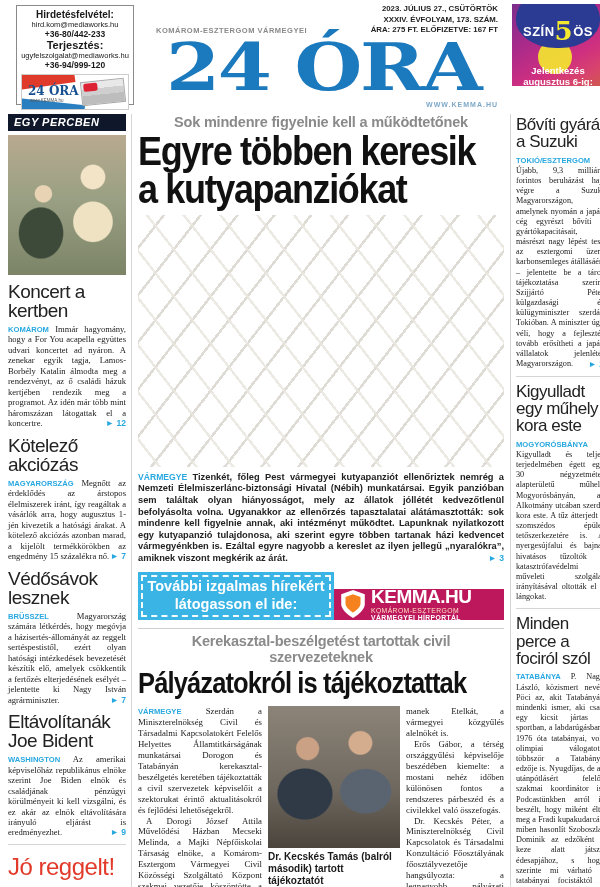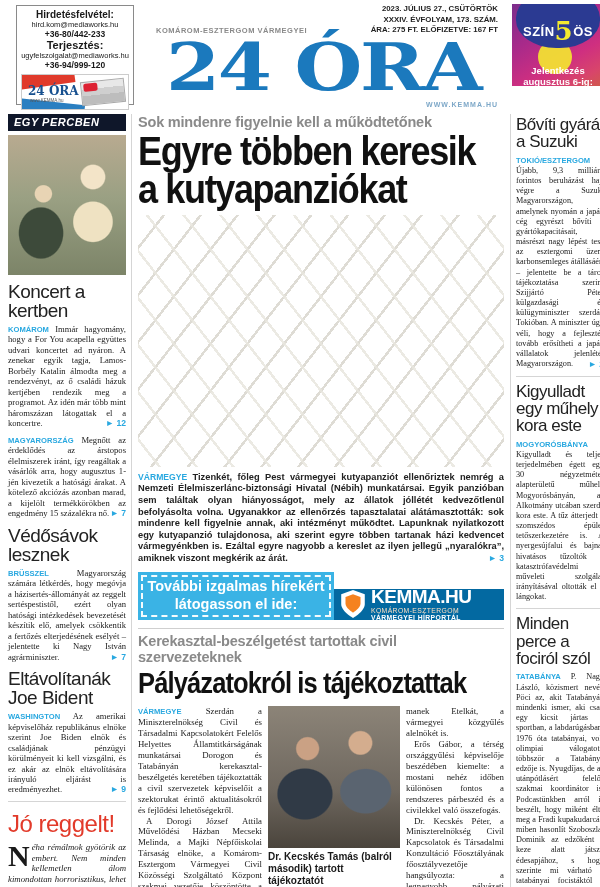--- a/index.html
+++ b/index.html
@@ -53,41 +53,41 @@
   .ltitle{font-size:19px;line-height:1.0;letter-spacing:-.5px;font-weight:400;color:#222;margin:7px 0 4px;}
   .lbody{font-family:"Liberation Serif",serif;font-size:8.6px;line-height:1.22;text-align:justify;margin:0 0 6px;}
   .loc{color:#29a8e0;font-family:"Liberation Sans",sans-serif;font-weight:bold;font-size:7.6px;}
   .pageref{color:#29a8e0;font-family:"Liberation Sans",sans-serif;font-weight:bold;font-size:8.6px;float:right;}
   .lrule{border:0;border-top:1px solid #d5d5d5;margin:6px 0;}
   .jr-title{color:#e23a2a;font-size:24px;font-weight:400;letter-spacing:-.5px;margin:8px 0 4px;}
   .jr-body{font-family:"Liberation Serif",serif;font-style:italic;font-size:8.8px;line-height:1.22;text-align:justify;margin:0;}
   .dropcap{float:left;font-family:"Liberation Serif",serif;font-style:normal;font-size:30px;line-height:.8;
       padding:2px 2px 0 0;font-weight:bold;}
   
-  .kicker{color:#8a8a8a;font-weight:bold;font-size:14.5px;letter-spacing:-.2px;margin:0 0 2px;}
+  .kicker{color:#8a8a8a;font-weight:bold;font-size:14.5px;letter-spacing:-.2px;margin:0 0 2px;text-align:center;}
   .mainhead{font-weight:bold;font-size:40px;line-height:.96;letter-spacing:-1.5px;color:#111;
       transform:scaleX(.9);transform-origin:left top;white-space:nowrap;margin:2px 0 6px;}
   .photo-dogs{position:relative;height:252px;overflow:hidden;background:
       radial-gradient(circle at 15% 35%,#d9c49c 0 8%,transparent 9%),
       radial-gradient(ellipse at 24% 62%,#c0a275 0 13%,transparent 14%),
       radial-gradient(circle at 46% 40%,#cbab7e 0 9%,transparent 10%),
       radial-gradient(ellipse at 60% 68%,#a8875f 0 14%,transparent 15%),
       radial-gradient(circle at 80% 42%,#bfa074 0 10%,transparent 11%),
       radial-gradient(ellipse at 88% 72%,#8f7350 0 13%,transparent 14%),
       linear-gradient(165deg,#907least 0,#907758 0%,#6d573f 55%,#4c3c2c 100%);}
   .photo-dogs::after{content:"";position:absolute;inset:-30px;background:
       repeating-linear-gradient(52deg,rgba(232,230,222,.85) 0 2.5px,transparent 2.5px 29px),
       repeating-linear-gradient(-52deg,rgba(214,211,202,.8) 0 2.5px,transparent 2.5px 29px);}
   .lead{font-size:9.3px;font-weight:bold;line-height:1.25;text-align:justify;margin:5px 0 7px;color:#222;}
   .lead .loc{font-size:8.6px;}
   .promo{display:flex;height:48px;margin:2px 0 8px;}
   .promo-blue{flex:1;background:#3ab3e5;position:relative;color:#fff;font-weight:bold;font-size:14.5px;
       display:flex;flex-direction:column;align-items:center;justify-content:center;line-height:1.2;}
   .promo-blue::before{content:"";position:absolute;inset:3px;border:2px dashed rgba(255,255,255,.95);}
-  .promo-orange{width:158px;flex:none;background:#0369a1;color:#fff;display:flex;align-items:center;padding:0 6px;gap:5px;margin-top:17px;}
+  .promo-orange{width:158px;flex:none;background:#be185d;color:#fff;display:flex;align-items:center;padding:0 6px;gap:5px;margin-top:17px;}
   .shield{width:26px;height:30px;flex:none;}
   .kbrand{line-height:1;}
   .kbrand .k1{font-weight:bold;font-size:19px;letter-spacing:-.5px;}
   .kbrand .k2{font-size:6.8px;color:#ffe0c2;letter-spacing:.4px;margin-top:2px;}
   .kbrand .k3{font-size:6.8px;font-weight:bold;letter-spacing:.4px;}
   .mrule{border:0;border-top:1px solid #cfcfcf;margin:0 0 4px;}
   .head2{font-weight:bold;font-size:29px;letter-spacing:-1px;color:#111;transform:scaleX(.88);
       transform-origin:left top;white-space:nowrap;margin:0 0 6px;}
   .art2{display:flex;gap:6px;}
   .a2col{font-family:"Liberation Serif",serif;font-size:8.8px;line-height:1.25;text-align:justify;}
@@ -156,20 +156,21 @@
 
     <div class="lcol">
       <div class="secban">EGY PERCBEN</div>
       <div class="photo-concert"></div>
 
       <div>
         <h3 class="ltitle">Koncert a kertben</h3>
         <p class="lbody clearfix"><b class="loc">KOMÁROM</b> <span>Immár hagyomány, hogy a For You acapella együttes udvari koncertet ad nyáron. A zenekar egyik tagja, Lamos-Borbély Katalin álmodta meg a rendezvényt, az ő családi házuk kertjében rendezik meg a programot. Az idén már több mint háromszázan látogattak el a koncertre.</span> <b class="pageref">► 12</b></p>
       </div>
       <div>
+        <h3 class="ltitle">Kötelező akciózás</h3>
         <p class="lbody clearfix"><b class="loc">MAGYARORSZÁG</b> <span>Megnőtt az érdeklődés az árstopos élelmiszerek iránt, így reagáltak a vásárlók arra, hogy augusztus 1-jén kivezetik a hatósági árakat. A kötelező akciózás azonban marad, a kijelölt termékkörökben az engedmény 15 százalékra nő.</span> <b class="pageref">► 7</b></p>
       </div>
       <div>
         <h3 class="ltitle">Védősávok lesznek</h3>
         <p class="lbody clearfix"><b class="loc">BRÜSSZEL</b> <span>Magyarország számára létkérdés, hogy megóvja a házisertés-állományát az reggelt sertéspestistől, ezért olyan hatósági intézkedések bevezetését készítik elő, amelyek csökkentik a fertőzés elterjedésének esélyét – jelentette ki Nagy István agrárminiszter.</span> <b class="pageref">► 7</b></p>
       </div>
       <div>
         <h3 class="ltitle">Eltávolítanák Joe Bident</h3>
         <p class="lbody clearfix"><b class="loc">WASHINGTON</b> <span>Az amerikai képviselőház republikánus elnöke szerint Joe Biden elnök és családjának pénzügyi körülményeit ki kell vizsgálni, és ez akár az elnök eltávolítására irányuló eljárást is eredményezhet.</span> <b class="pageref">► 9</b></p>
       </div>

